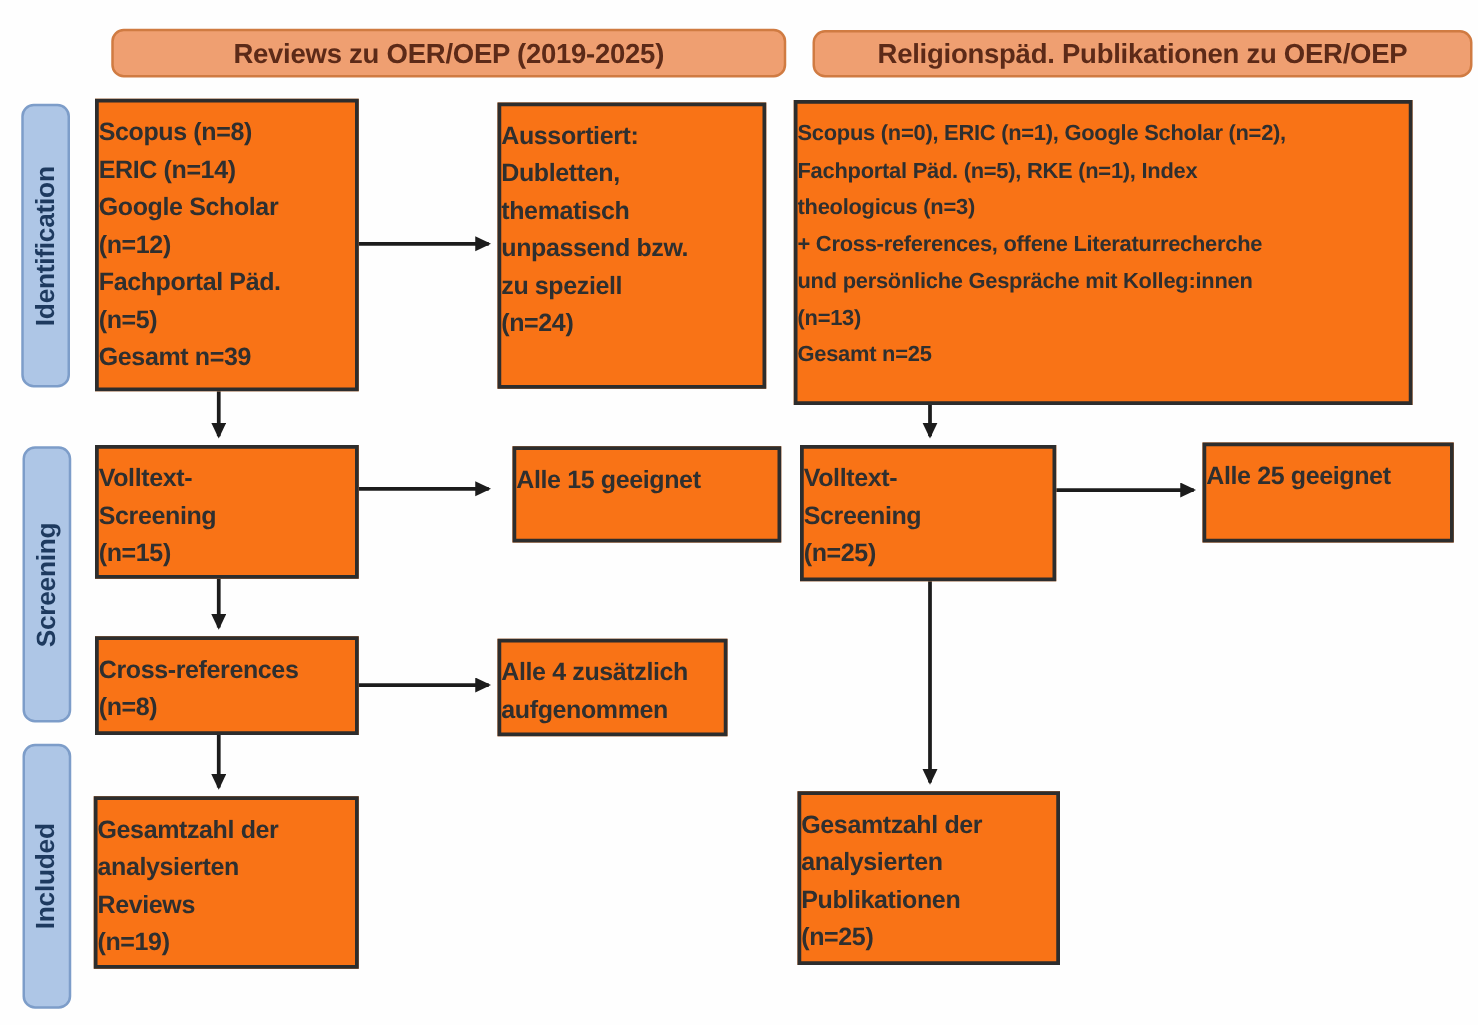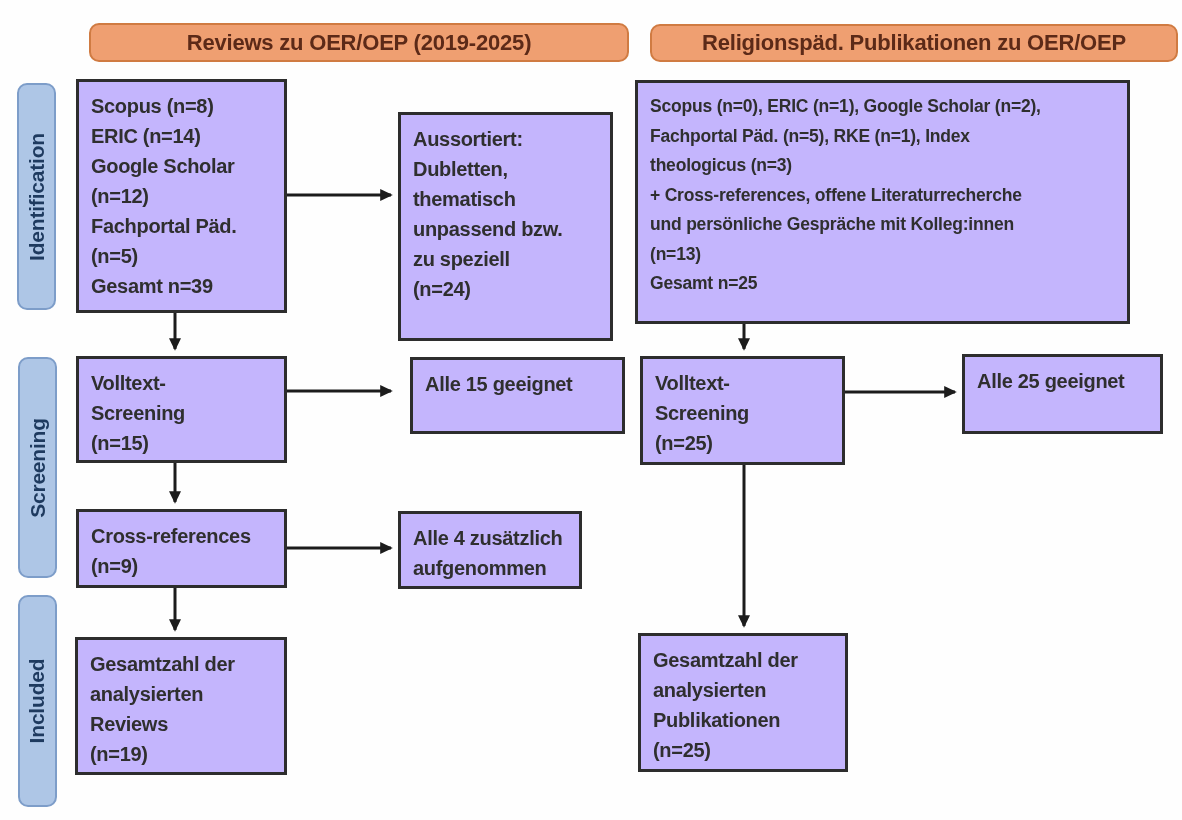--- a/index.html
+++ b/index.html
@@ -52,28 +52,28 @@
   }
   .stage-pill span {
     transform: rotate(-90deg);
     white-space: nowrap;
     color: var(--stage-text);
     font-size: 21px;
     font-weight: 700;
     letter-spacing: -0.2px;
   }
   .flow-box {
-    background: #c4b5fd;
+    background: #f97316;
     border: 3px solid var(--box-border);
     color: var(--box-text);
     font-weight: 700;
     font-size: 20px;
     line-height: 30px;
     letter-spacing: -0.3px;
-    padding: 9px 12px;
+    padding: 9px 0;
     white-space: pre-line;
     overflow: hidden;
   }
   .flow-box.small-text {
     font-size: 17.5px;
     line-height: 29.5px;
     letter-spacing: -0.2px;
   }
   #arrow-layer { position: absolute; left: 0; top: 0; pointer-events: none; }
   #arrow-layer line { stroke: var(--arrow); stroke-width: 3; }
@@ -118,32 +118,32 @@
     <span>Included</span>
   </div>
 
   <div class="abs flow-box" style="left:76px; top:79px; width:211px; height:234px;">Scopus (n=8)
 ERIC (n=14)
 Google Scholar
 (n=12)
 Fachportal Päd.
 (n=5)
 Gesamt n=39</div>
-  <div class="abs flow-box" style="left:398px; top:82px; width:215px; height:229px;margin-top:30px;">Aussortiert:
+  <div class="abs flow-box" style="left:398px; top:82px; width:215px; height:229px;">Aussortiert:
 Dubletten,
 thematisch
 unpassend bzw.
 zu speziell
 (n=24)</div>
   <div class="abs flow-box" style="left:76px; top:356px; width:211px; height:107px;">Volltext-
 Screening
 (n=15)</div>
   <div class="abs flow-box" style="left:398px; top:357px; width:215px; height:77px;margin-left:12px;">Alle 15 geeignet</div>
   <div class="abs flow-box" style="left:76px; top:509px; width:211px; height:79px;">Cross-references
-(n=9)</div>
+(n=8)</div>
   <div class="abs flow-box" style="left:398px; top:511px; width:184px; height:78px;">Alle 4 zusätzlich
 aufgenommen</div>
   <div class="abs flow-box" style="left:75px; top:637px; width:212px; height:138px;">Gesamtzahl der
 analysierten
 Reviews
 (n=19)</div>
 
   <div class="abs flow-box small-text" style="left:635px; top:80px; width:495px; height:244px;">Scopus (n=0), ERIC (n=1), Google Scholar (n=2),
 Fachportal Päd. (n=5), RKE (n=1), Index
 theologicus (n=3)

